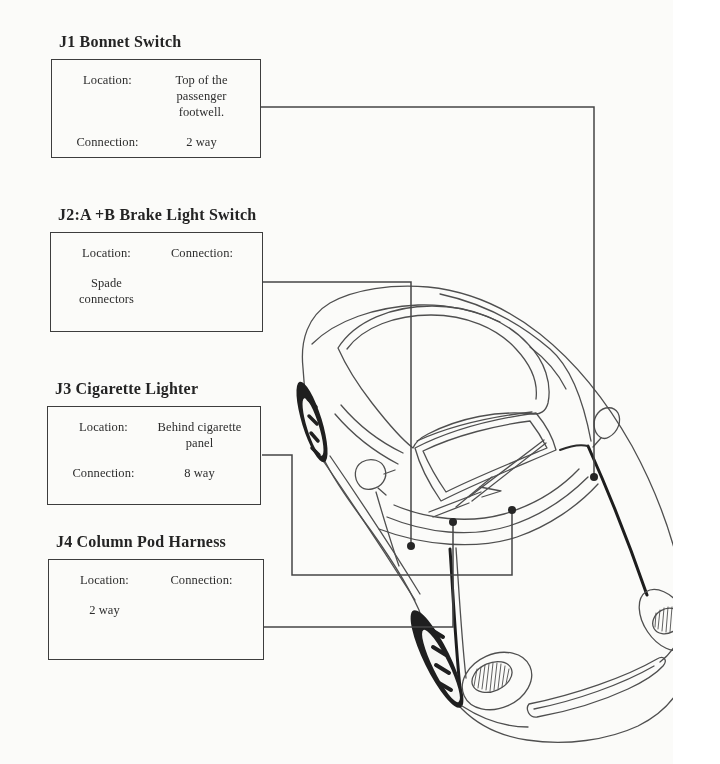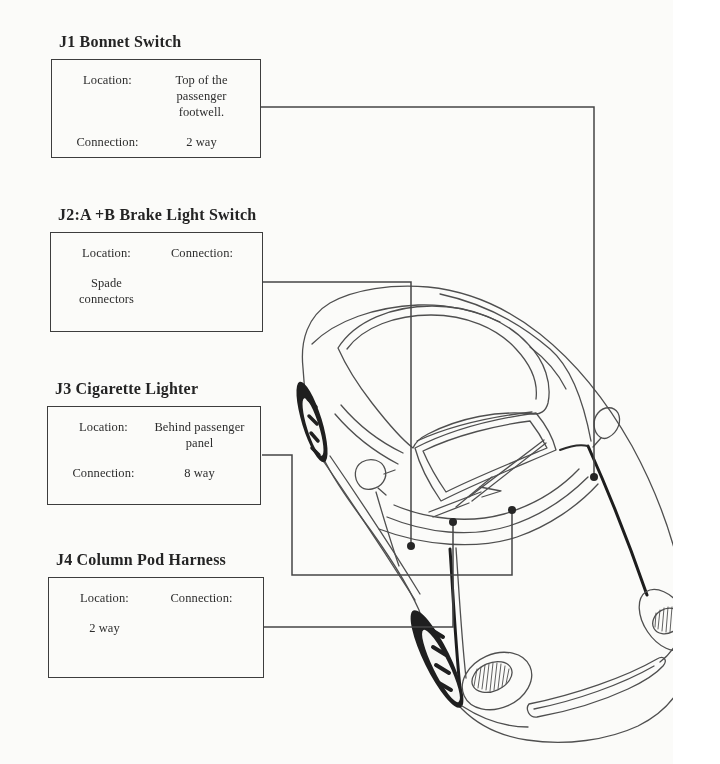--- a/index.html
+++ b/index.html
@@ -30,21 +30,21 @@
   }
   .lbl,.val{
     font-size:12.5px;line-height:16px;color:#2d2d2d;
     letter-spacing:.1px;
   }
   .val div{display:block;}
   
   .c1{left:51px;top:33px;}  .c1 .box{width:210px;height:99px;}
   .c2{left:50px;top:206px;} .c2 .box{width:213px;height:100px;}
   .c3{left:39px;top:380px;margin-left:8px;} .c3 .box{width:214px;height:99px;}
-  .c4{left:48px;top:551px;} .c4 .box{width:216px;height:101px;}
+  .c4{left:48px;top:533px;} .c4 .box{width:216px;height:101px;}
 </style>
 </head>
 <body>
 
 <div class="page">
 
   <svg class="art" viewBox="0 0 720 764">
 
     <g stroke="#4f4f4f" stroke-width="1.3" fill="none" stroke-linecap="round" stroke-linejoin="round">
 
@@ -190,21 +190,21 @@
       <span class="lbl">Connection:</span>
       <span class="val">Spade connectors</span>
     </div>
   </div>
 
   <div class="callout c3">
     <h3 class="title">J3 Cigarette Lighter</h3>
     <div class="box">
       <span class="lbl">Location:</span>
       <span class="val">
-        <div>Behind passenger</div>
+        <div>Behind cigarette</div>
         <div>panel</div>
       </span>
       <span class="lbl">Connection:</span>
       <span class="val">8 way</span>
     </div>
   </div>
 
   <div class="callout c4">
     <h3 class="title">J4 Column Pod Harness</h3>
     <div class="box">

